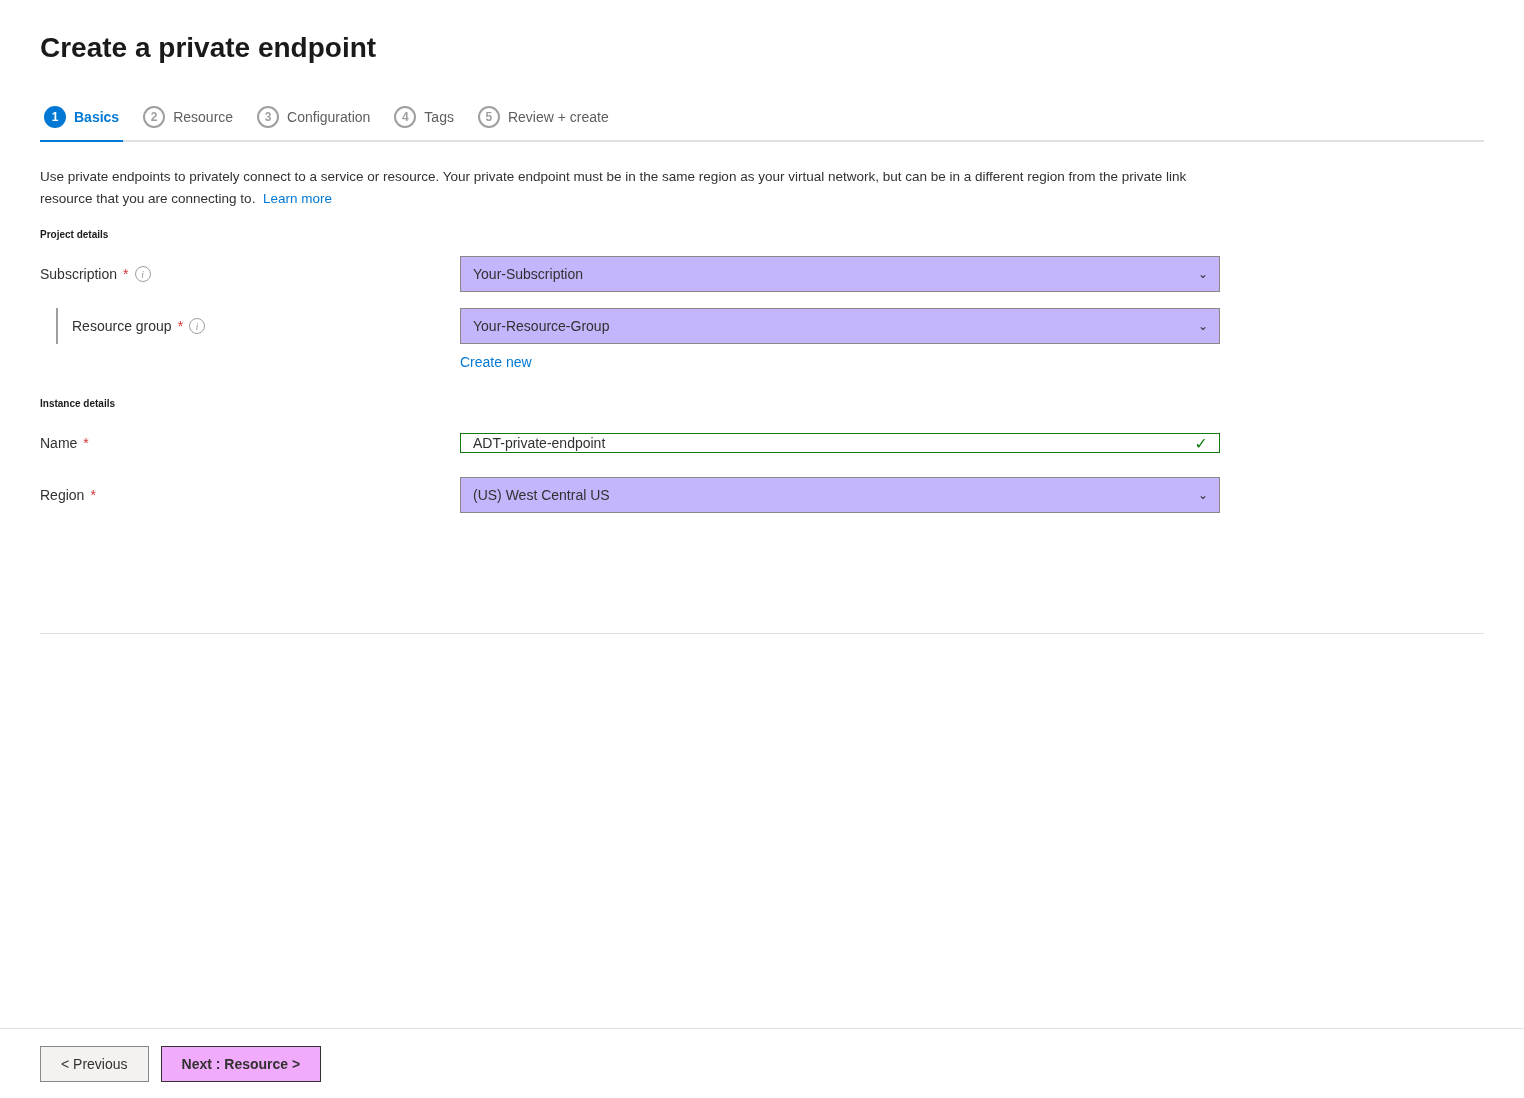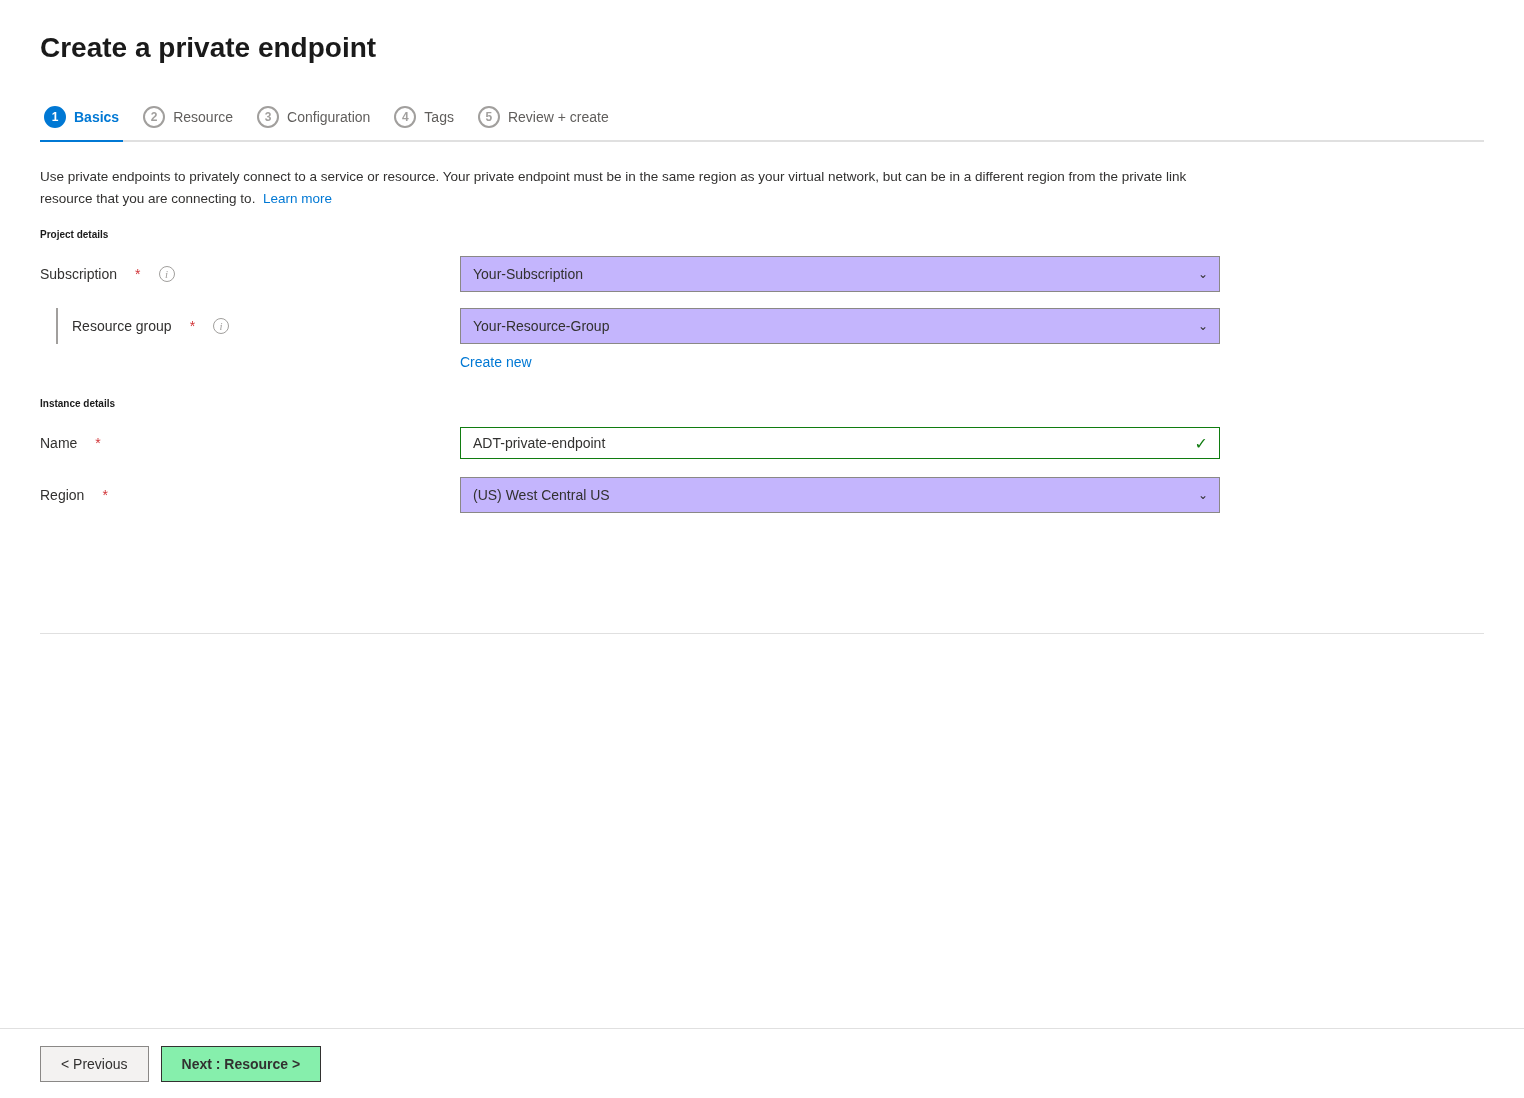--- a/index.html
+++ b/index.html
@@ -100,21 +100,21 @@
       align-items: center;
       margin-bottom: 16px;
       min-height: 36px;
     }
     .form-label {
       width: 420px;
       font-size: 14px;
       color: #323130;
       display: flex;
       align-items: center;
-      gap: 18px;
+      gap: 6px;
       flex-shrink: 0;
     }
     .required-star {
       color: #d13438;
       font-size: 14px;
     }
     .info-icon {
       width: 16px;
       height: 16px;
       border: 1.5px solid #a19f9d;
@@ -154,21 +154,21 @@
       position: absolute;
       right: 12px;
       top: 50%;
       transform: translateY(-50%);
       pointer-events: none;
       color: #323130;
       font-size: 12px;
     }
     .form-input {
       width: 100%;
-      height: 32px;
+      height: 20px;
       border: 1px solid #107c10;
       padding: 0 36px 0 12px;
       font-size: 14px;
       color: #323130;
       background: #fff;
       outline: none;
       position: relative;
     }
     .input-wrapper {
       position: relative;
@@ -211,21 +211,21 @@
       border: 1px solid #8a8886;
       color: #323130;
       font-size: 14px;
       cursor: pointer;
       display: flex;
       align-items: center;
     }
     .btn-next {
       height: 36px;
       padding: 0 20px;
-      background: #86efac;
+      background: #f0abfc;
       border: 1.5px solid #323130;
       color: #323130;
       font-size: 14px;
       font-weight: 600;
       cursor: pointer;
       display: flex;
       align-items: center;
     }
     .divider-line {
       border: none;

